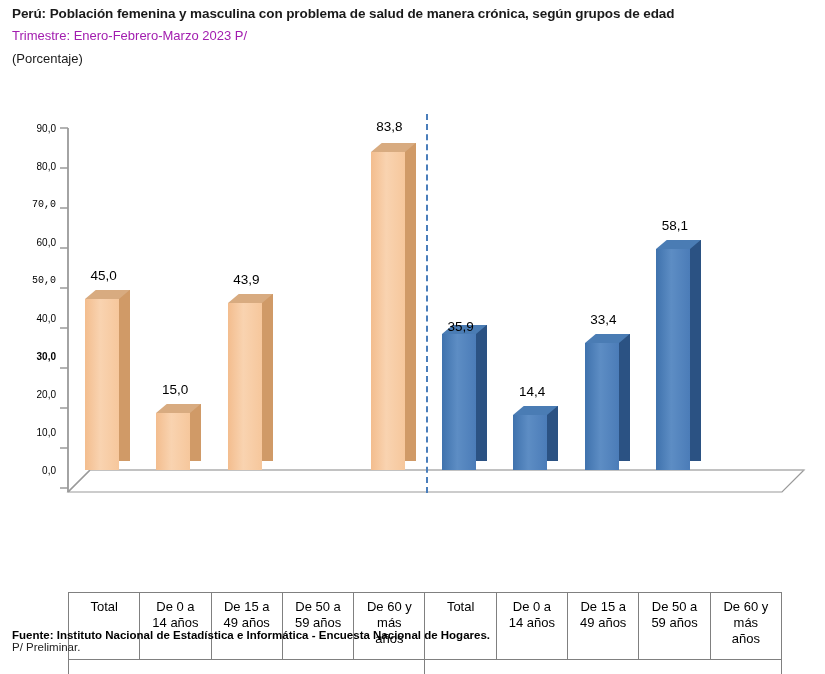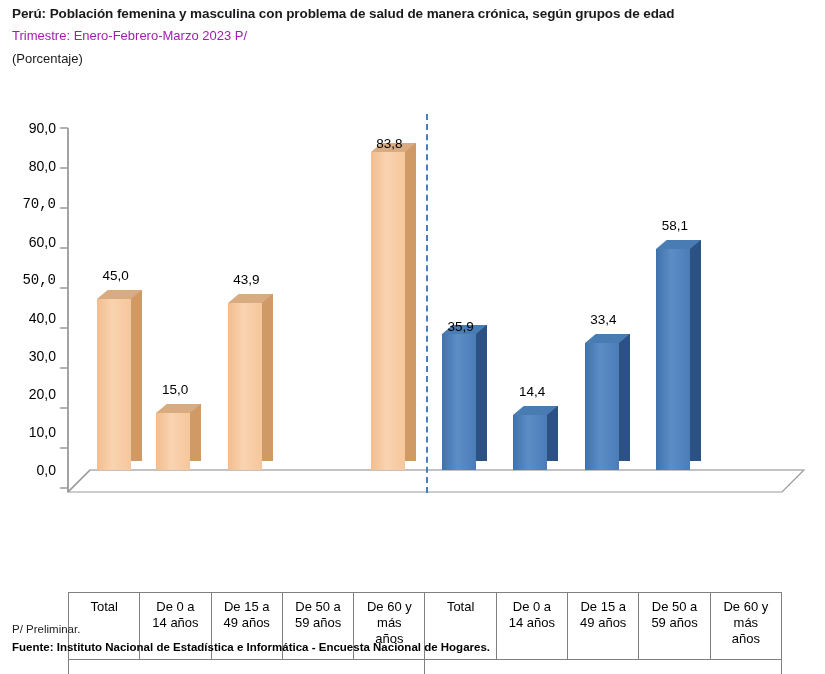--- a/index.html
+++ b/index.html
@@ -38,21 +38,21 @@
 
   
   #plot { position: absolute; left: 0; top: 100px; width: 825px; height: 500px; }
 
   #yaxis-labels { position: absolute; left: 0; top: 0; width: 56px; height: 400px; }
   .ytick-label {
     position: absolute;
     right: 0;
     width: 52px;
     text-align: right;
-    font-size: 14px;
+    font-size: 10px;
     color: #000;
     transform: translateY(-50%);
   }
 
   #axis-svg { position: absolute; left: 0; top: 0; }
 
   
   #bars-layer { position: absolute; left: 0; top: 0; width: 825px; height: 400px; }
   .bar-group {
     position: absolute;
@@ -130,21 +130,21 @@
   <div id="chart-subtitle">Trimestre: Enero-Febrero-Marzo 2023 P/</div>
   <div id="chart-units">(Porcentaje)</div>
 </div>
 
 <div id="plot">
 
   <div id="yaxis-labels">
       <div class="ytick-label" style="top: 370px;">0,0</div>
       <div class="ytick-label" style="top: 332px;">10,0</div>
       <div class="ytick-label" style="top: 294px;">20,0</div>
-      <div class="ytick-label" style="top: 256px;">30,0</div>
+      <div class="ytick-label" style="top: 256px; font-weight: bold;">30,0</div>
       <div class="ytick-label" style="top: 218px;">40,0</div>
       <div class="ytick-label" style="top: 180px; font-family: Liberation Mono, monospace;">50,0</div>
       <div class="ytick-label" style="top: 142px;">60,0</div>
       <div class="ytick-label" style="top: 104px; font-family: Liberation Mono, monospace;">70,0</div>
       <div class="ytick-label" style="top: 66px;">80,0</div>
       <div class="ytick-label" style="top: 28px;">90,0</div>
     </div>
 
   <svg id="axis-svg" width="825" height="400">
 
@@ -162,21 +162,21 @@
       <line x1="60" y1="188" x2="68" y2="188"></line>
       <line x1="60" y1="228" x2="68" y2="228"></line>
       <line x1="60" y1="268" x2="68" y2="268"></line>
       <line x1="60" y1="308" x2="68" y2="308"></line>
       <line x1="60" y1="348" x2="68" y2="348"></line>
       <line x1="60" y1="388" x2="68" y2="388"></line>
     </g>
   </svg>
 
   <div id="bars-layer">
-      <div class="bar-group" style="left: 80px; height: 400px;">
+      <div class="bar-group" style="left: 68px; height: 400px;">
         <div class="bar3d" style="bottom: 30px; height: 171px;">
           <div class="bar-front f-mujer" style="height: 171px;"></div>
           <div class="bar-side s-mujer" style="height: 171px;"></div>
           <div class="bar-top t-mujer" style="bottom: 171px; transform: skewX(-50deg); transform-origin: left bottom;"></div>
         </div>
         <div class="bar-value" style="top: 168px;">45,0</div>
       </div>
       <div class="bar-group" style="left: 139.4px; height: 400px;">
         <div class="bar3d" style="bottom: 30px; height: 57px;">
           <div class="bar-front f-mujer" style="height: 57px;"></div>
@@ -192,21 +192,21 @@
           <div class="bar-top t-mujer" style="bottom: 166.82px; transform: skewX(-50deg); transform-origin: left bottom;"></div>
         </div>
         <div class="bar-value" style="top: 172.18px;">43,9</div>
       </div>
       <div class="bar-group" style="left: 353.6px; height: 400px;">
         <div class="bar3d" style="bottom: 30px; height: 318.44px;">
           <div class="bar-front f-mujer" style="height: 318.44px;"></div>
           <div class="bar-side s-mujer" style="height: 318.44px;"></div>
           <div class="bar-top t-mujer" style="bottom: 318.44px; transform: skewX(-50deg); transform-origin: left bottom;"></div>
         </div>
-        <div class="bar-value" style="top: 36px;">83,8</div>
+        <div class="bar-value" style="top: 19px;">83,8</div>
       </div>
       <div class="bar-group" style="left: 425px; height: 400px;">
         <div class="bar3d" style="bottom: 30px; height: 136.42px;">
           <div class="bar-front f-hombre" style="height: 136.42px;"></div>
           <div class="bar-side s-hombre" style="height: 136.42px;"></div>
           <div class="bar-top t-hombre" style="bottom: 136.42px; transform: skewX(-50deg); transform-origin: left bottom;"></div>
         </div>
         <div class="bar-value" style="top: 219px;">35,9</div>
       </div>
       <div class="bar-group" style="left: 496.4px; height: 400px;">
@@ -283,15 +283,15 @@
         </tr>
     <tr class="grp-row">
           <td colspan="5">Mujer</td>
           <td colspan="5">Hombre</td>
         </tr>
   </tbody>
     </table>
 </div>
 
 <div id="footer">
+  <div id="source">Fuente: Instituto Nacional de Estadística e Informática - Encuesta Nacional de Hogares.</div>
   <div id="footnote">P/ Preliminar.</div>
-  <div id="source">Fuente: Instituto Nacional de Estadística e Informática - Encuesta Nacional de Hogares.</div>
 </div>
 
 </body></html>

